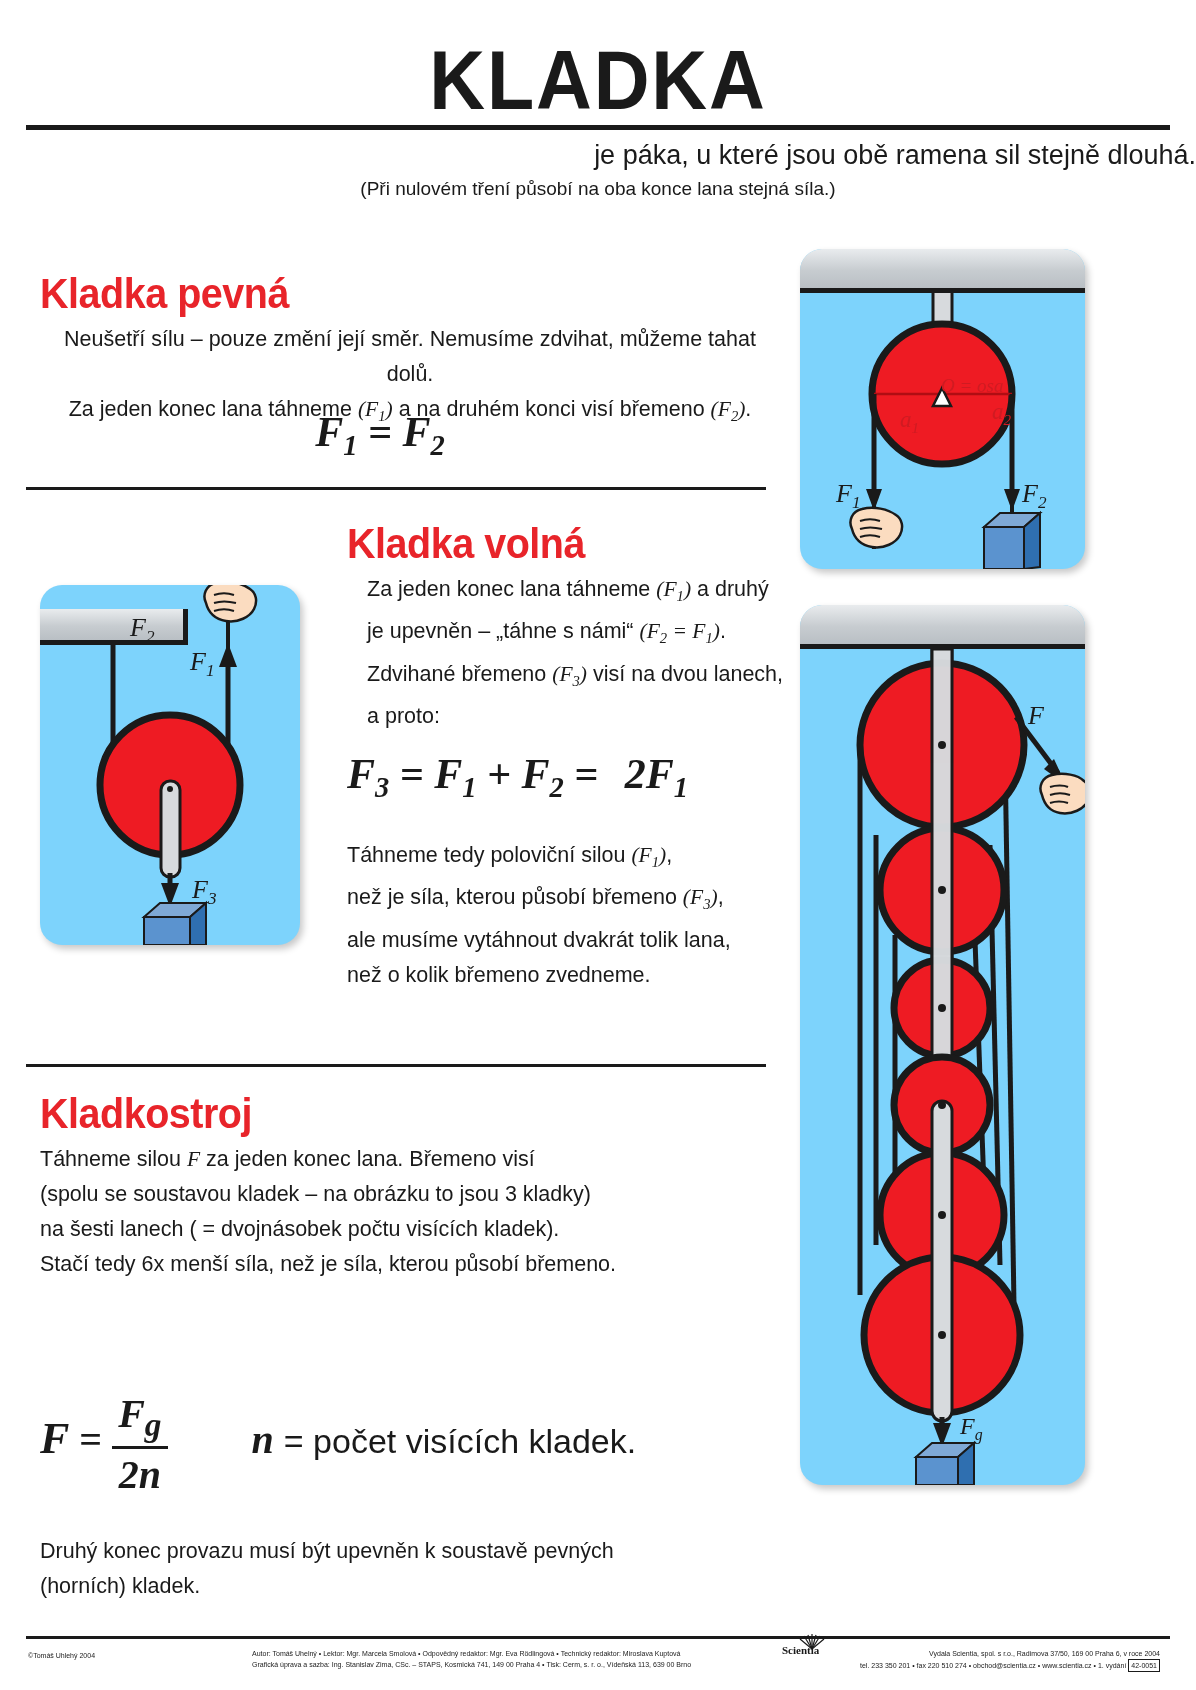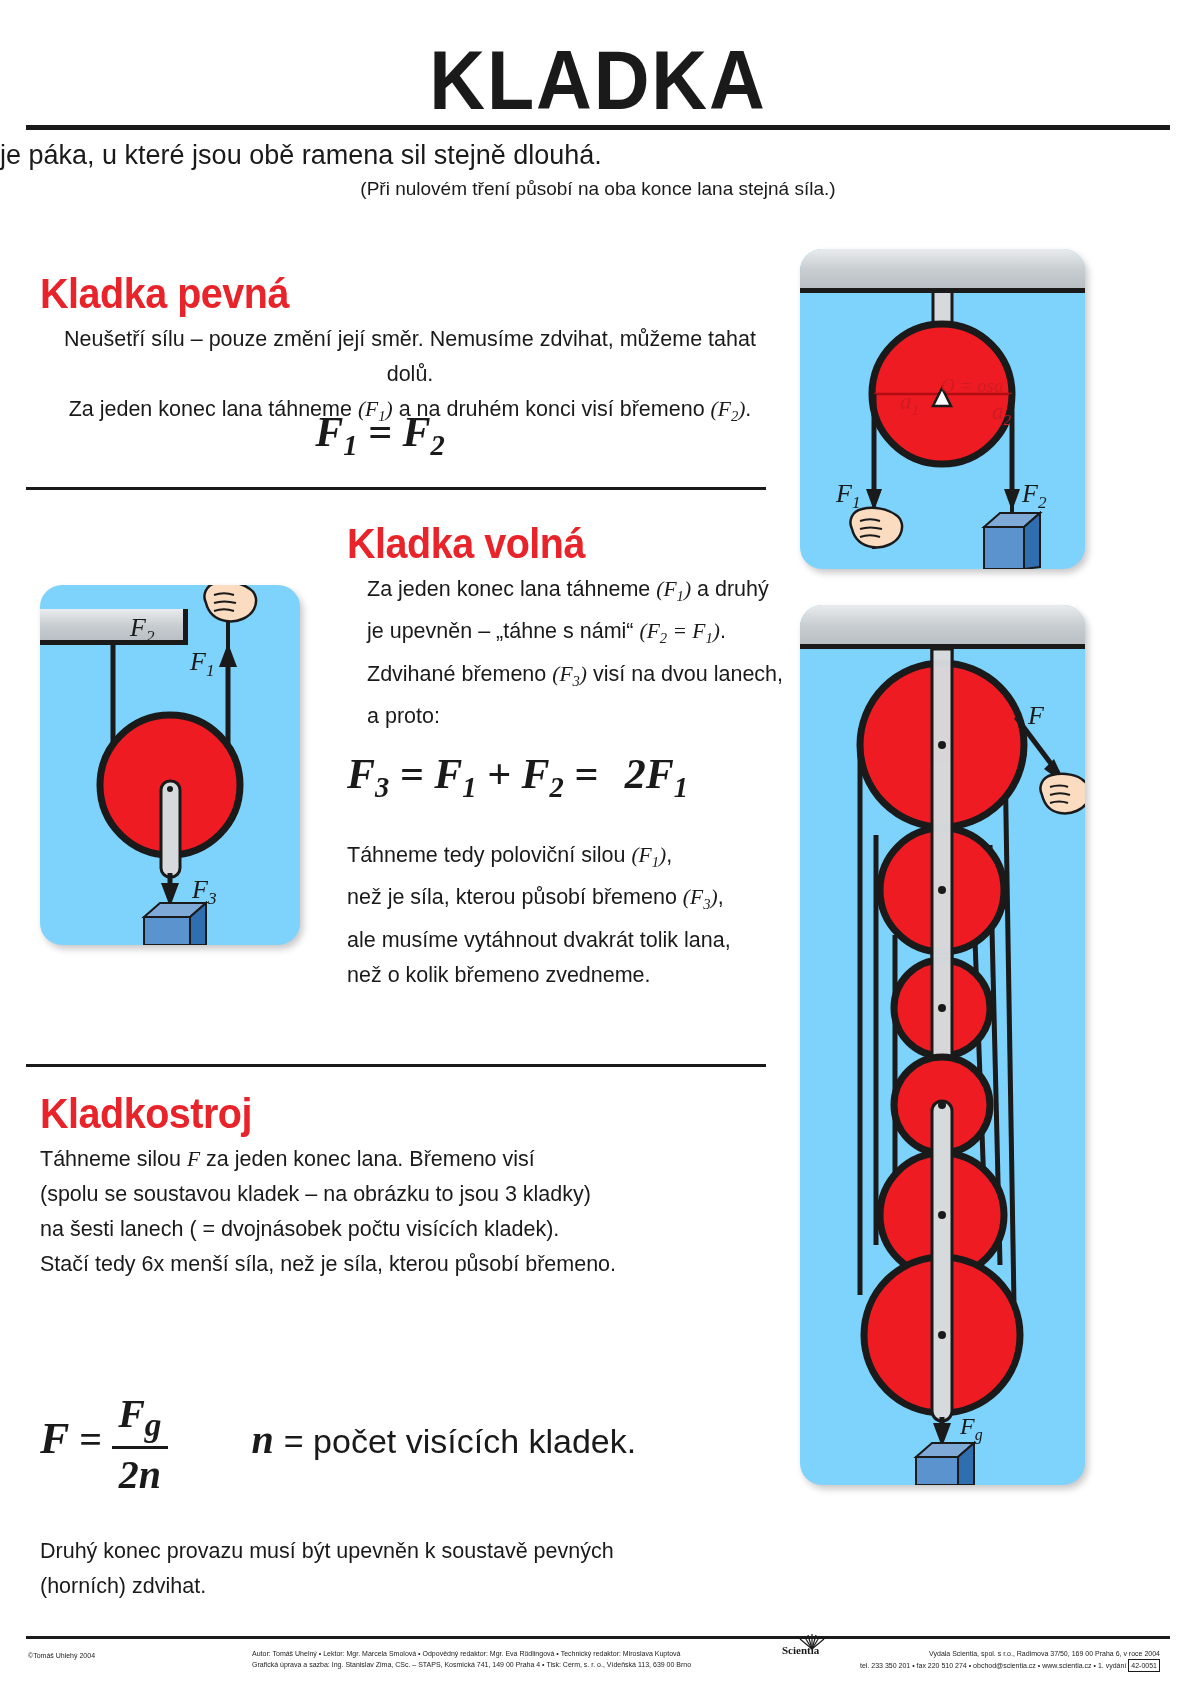--- a/index.html
+++ b/index.html
@@ -22,21 +22,21 @@
     letter-spacing: 2px;
     color: #1a1a1a;
     transform: scaleX(0.92);
   }
   .rule-top {
     position: absolute; left: 26px; top: 125px; width: 1144px; height: 5px;
     background: #1a1a1a;
   }
   .subtitle {
     position: absolute; left: 0; top: 140px; width: 1196px;
-    text-align: left; font-size: 27px; color: #1a1a1a;
+    text-align: right; font-size: 27px; color: #1a1a1a;
   }
   .subtitle2 {
     position: absolute; left: 0; top: 178px; width: 1196px;
     text-align: center; font-size: 19px; color: #1a1a1a;
   }
 
   
   .rule { position: absolute; background: #1a1a1a; height: 3px; }
   .rule-s1 { left: 26px; top: 487px; width: 740px; }
   .rule-s2 { left: 26px; top: 1064px; width: 740px; }
@@ -182,21 +182,21 @@
       <rect x="184" y="278" width="40" height="42" fill="#5b93cf" stroke="#1a1a1a" stroke-width="2"></rect>
 
       <g transform="translate(48,258)">
         <path d="M4,22 C0,14 4,4 14,2 C26,-1 40,2 48,8 C54,12 56,20 52,28 C48,36 36,42 24,40 C12,38 6,30 4,22 Z" fill="#fbdcc0" stroke="#1a1a1a" stroke-width="2.5"></path>
         <path d="M12,14 C18,12 26,12 32,14" fill="none" stroke="#1a1a1a" stroke-width="2"></path>
         <path d="M12,22 C18,20 26,20 34,22" fill="none" stroke="#1a1a1a" stroke-width="2"></path>
         <path d="M12,30 C18,28 26,28 32,30" fill="none" stroke="#1a1a1a" stroke-width="2"></path>
       </g>
     </svg>
     <div class="lbl lbl-red" style="left:141px; top:126px; font-size:19px;">O = osa</div>
-    <div class="lbl lbl-red" style="left:100px; top:140px;">a<sub>1</sub></div>
+    <div class="lbl lbl-red" style="left:100px; top:158px;">a<sub>1</sub></div>
     <div class="lbl lbl-red" style="left:176px; top:150px;margin-left:16px;">a<sub>2</sub></div>
     <div class="lbl" style="left:36px; top:230px; font-size:26px;">F<sub>1</sub></div>
     <div class="lbl" style="left:222px; top:230px; font-size:26px;">F<sub>2</sub></div>
   </div>
 
   <div class="h-red h2">Kladka volná</div>
   <div class="p p2">
     <div>Za jeden konec lana táhneme <span class="mi">(F<sub>1</sub>)</span> a druhý</div>
     <div>je upevněn – „táhne s námi“ <span class="mi">(F<sub>2</sub> = F<sub>1</sub>)</span>.</div>
     <div>Zdvihané břemeno <span class="mi">(F<sub>3</sub>)</span> visí na dvou lanech,</div>
@@ -263,21 +263,21 @@
       <span class="num">F<sub>g</sub></span>
       <span class="den">2n</span>
     </span>
     <span style="display:inline-block; width:64px;"></span>
     <span class="nvar">n</span>
     <span class="nlabel">= počet visících kladek.</span>
   </div>
 
   <div class="p p5">
     <div>Druhý konec provazu musí být upevněn k soustavě pevných</div>
-    <div>(horních) zdvihat.</div>
+    <div>(horních) kladek.</div>
   </div>
 
   <div class="panel pC">
     <div class="ceiling-band"></div>
     <svg width="285" height="880" viewBox="0 0 285 880">
 
       <rect x="132" y="44" width="20" height="440" fill="#d7dadd" stroke="#1a1a1a" stroke-width="3"></rect>
 
       <line x1="60" y1="140" x2="60" y2="690" stroke="#1a1a1a" stroke-width="5"></line>
       <line x1="76" y1="230" x2="76" y2="640" stroke="#1a1a1a" stroke-width="5"></line>

